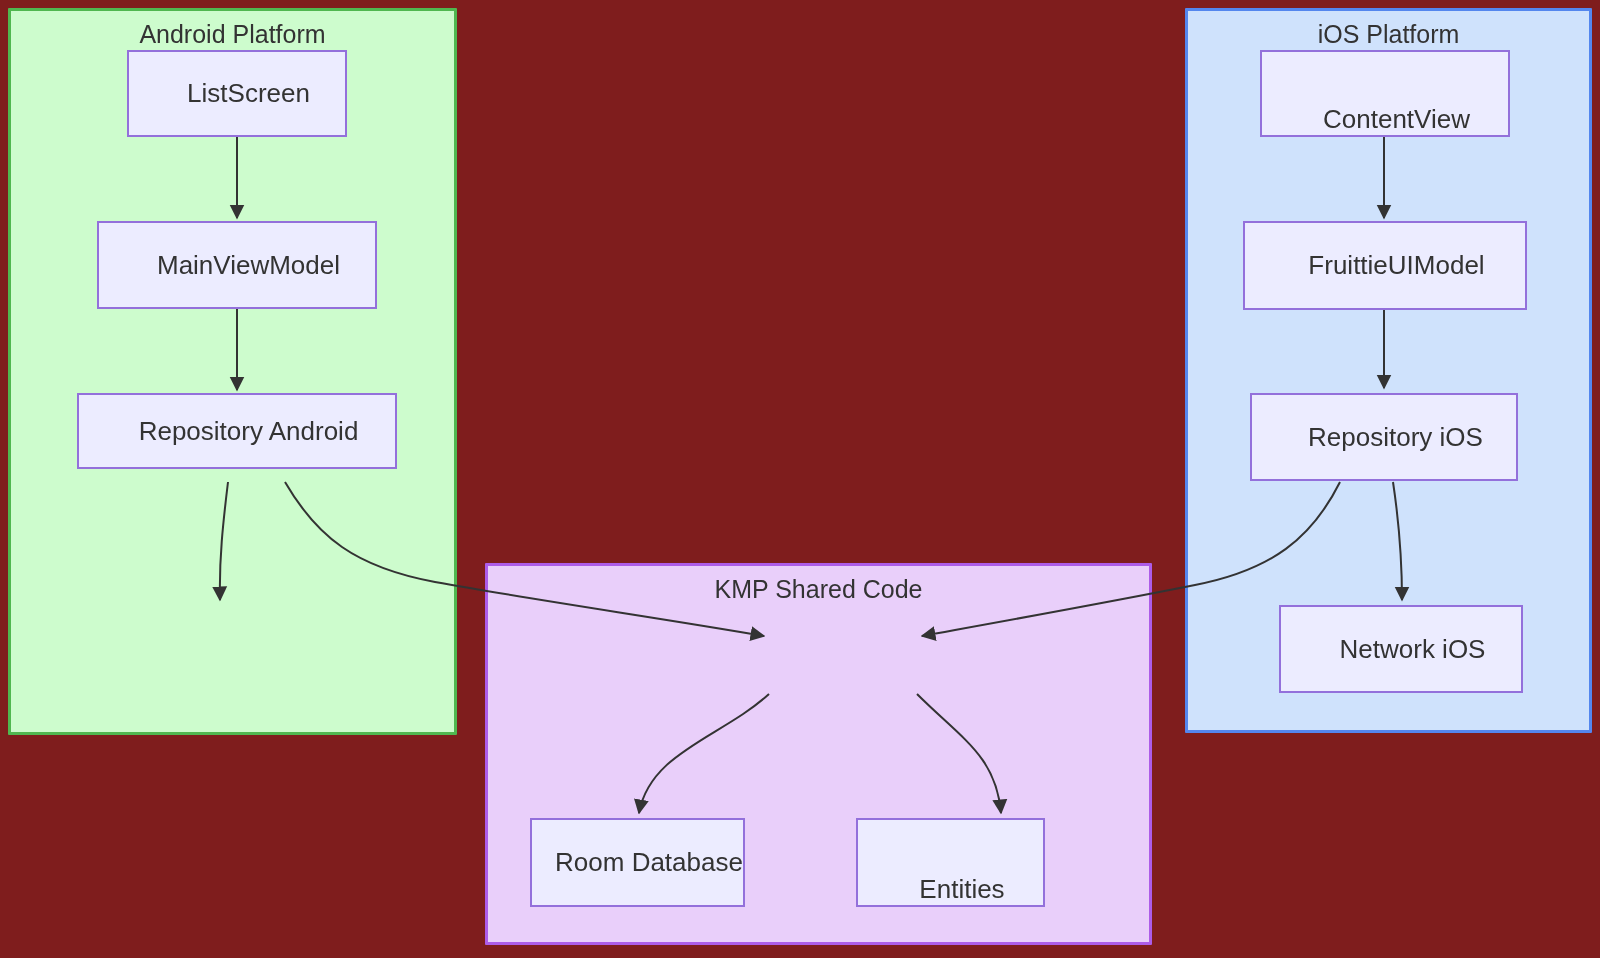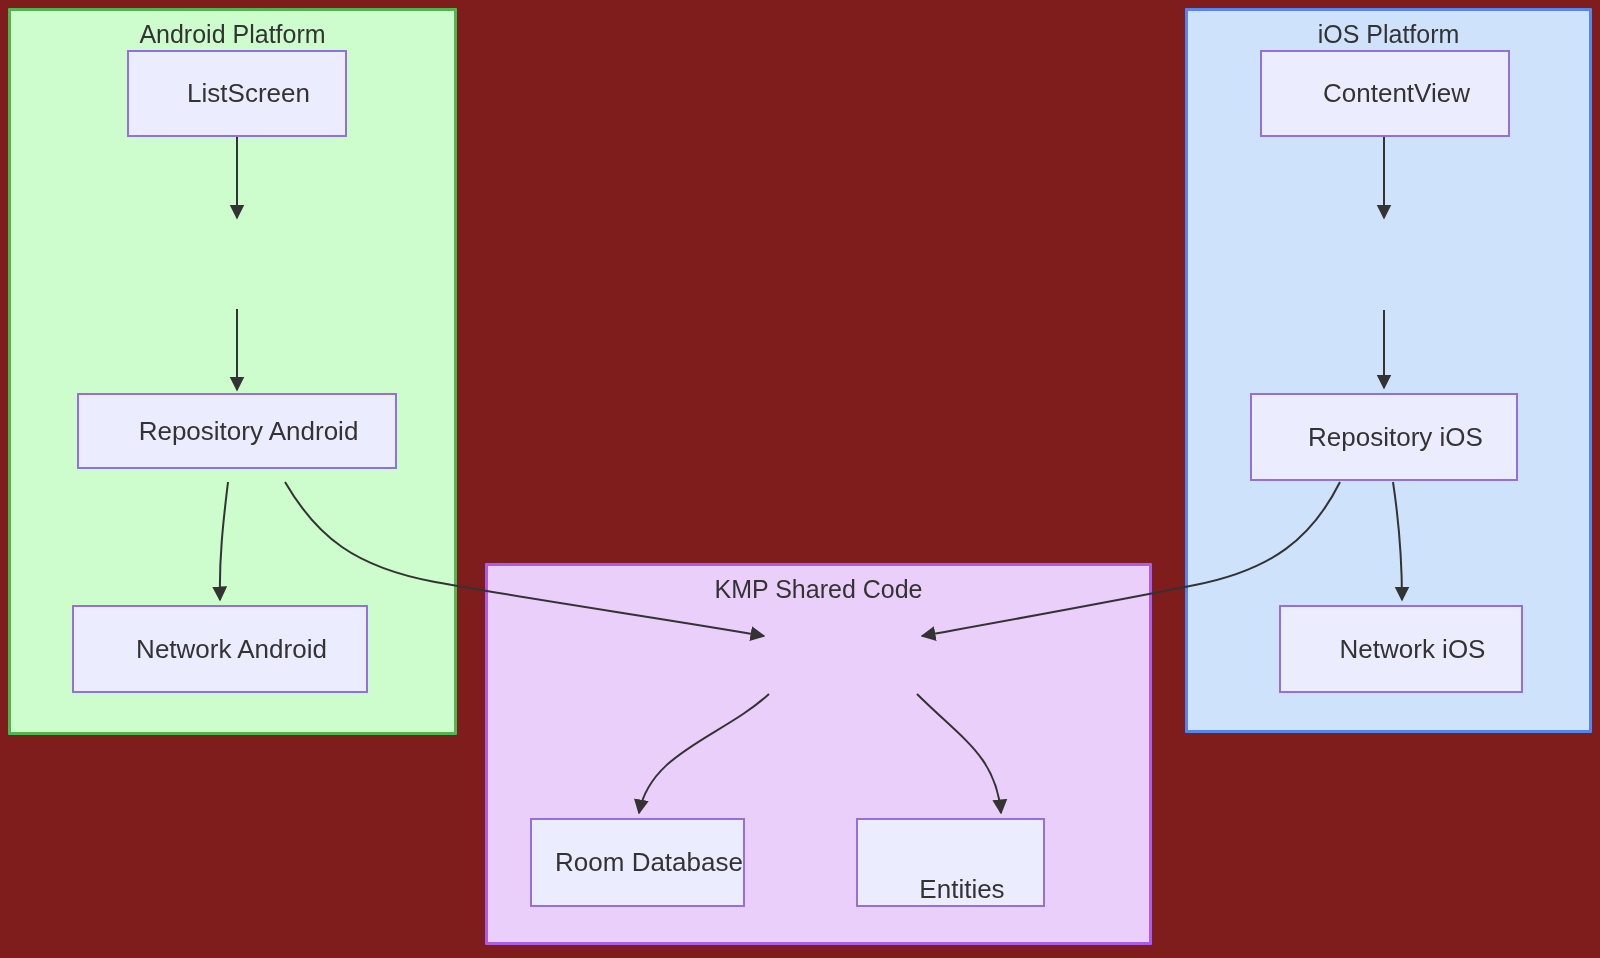--- a/index.html
+++ b/index.html
@@ -87,29 +87,32 @@
     <path class="edge" d="M1384 310 L1384 388" marker-end="url(#arrowhead)"></path>
     <path class="edge" d="M1393 482 C1399 522 1402 558 1402 600" marker-end="url(#arrowhead)"></path>
     <path class="edge" d="M1340 482 C1312 538 1272 570 1195 585 C1105 603 1010 620 922 636" marker-end="url(#arrowhead)"></path>
     <path class="edge" d="M769 694 C722 737 650 752 639 813" marker-end="url(#arrowhead)"></path>
     <path class="edge" d="M917 694 C962 739 996 756 1001 813" marker-end="url(#arrowhead)"></path>
   </svg>
 
   <div class="node" style="left:127px; top:50px; width:220px; height:87px;">
     <span>ListScreen</span>
   </div>
+  <div class="node" style="left:97px; top:221px; width:280px; height:88px;">
+    <span>MainViewModel</span>
+  </div>
   <div class="node" style="left:77px; top:393px; width:320px; height:76px;">
     <span>Repository Android</span>
   </div>
-  <div class="node" style="left:72px; top:605px; width:296px; height:88px;">
-    <span>Network Android</span>
+
+  <div class="node" style="left:1260px; top:50px; width:250px; height:87px;align-items:flex-end;">
+    <span>ContentView</span>
   </div>
-
-  <div class="node" style="left:1260px; top:50px; width:250px; height:87px;">
-    <span>ContentView</span>
+  <div class="node" style="left:1243px; top:221px; width:284px; height:89px;">
+    <span>FruittieUIModel</span>
   </div>
   <div class="node" style="left:1250px; top:393px; width:268px; height:88px;">
     <span>Repository iOS</span>
   </div>
   <div class="node" style="left:1279px; top:605px; width:244px; height:88px;">
     <span>Network iOS</span>
   </div>
 
   <div class="node" style="left:530px; top:818px; width:215px; height:89px;">
     <span>Room Database</span>

